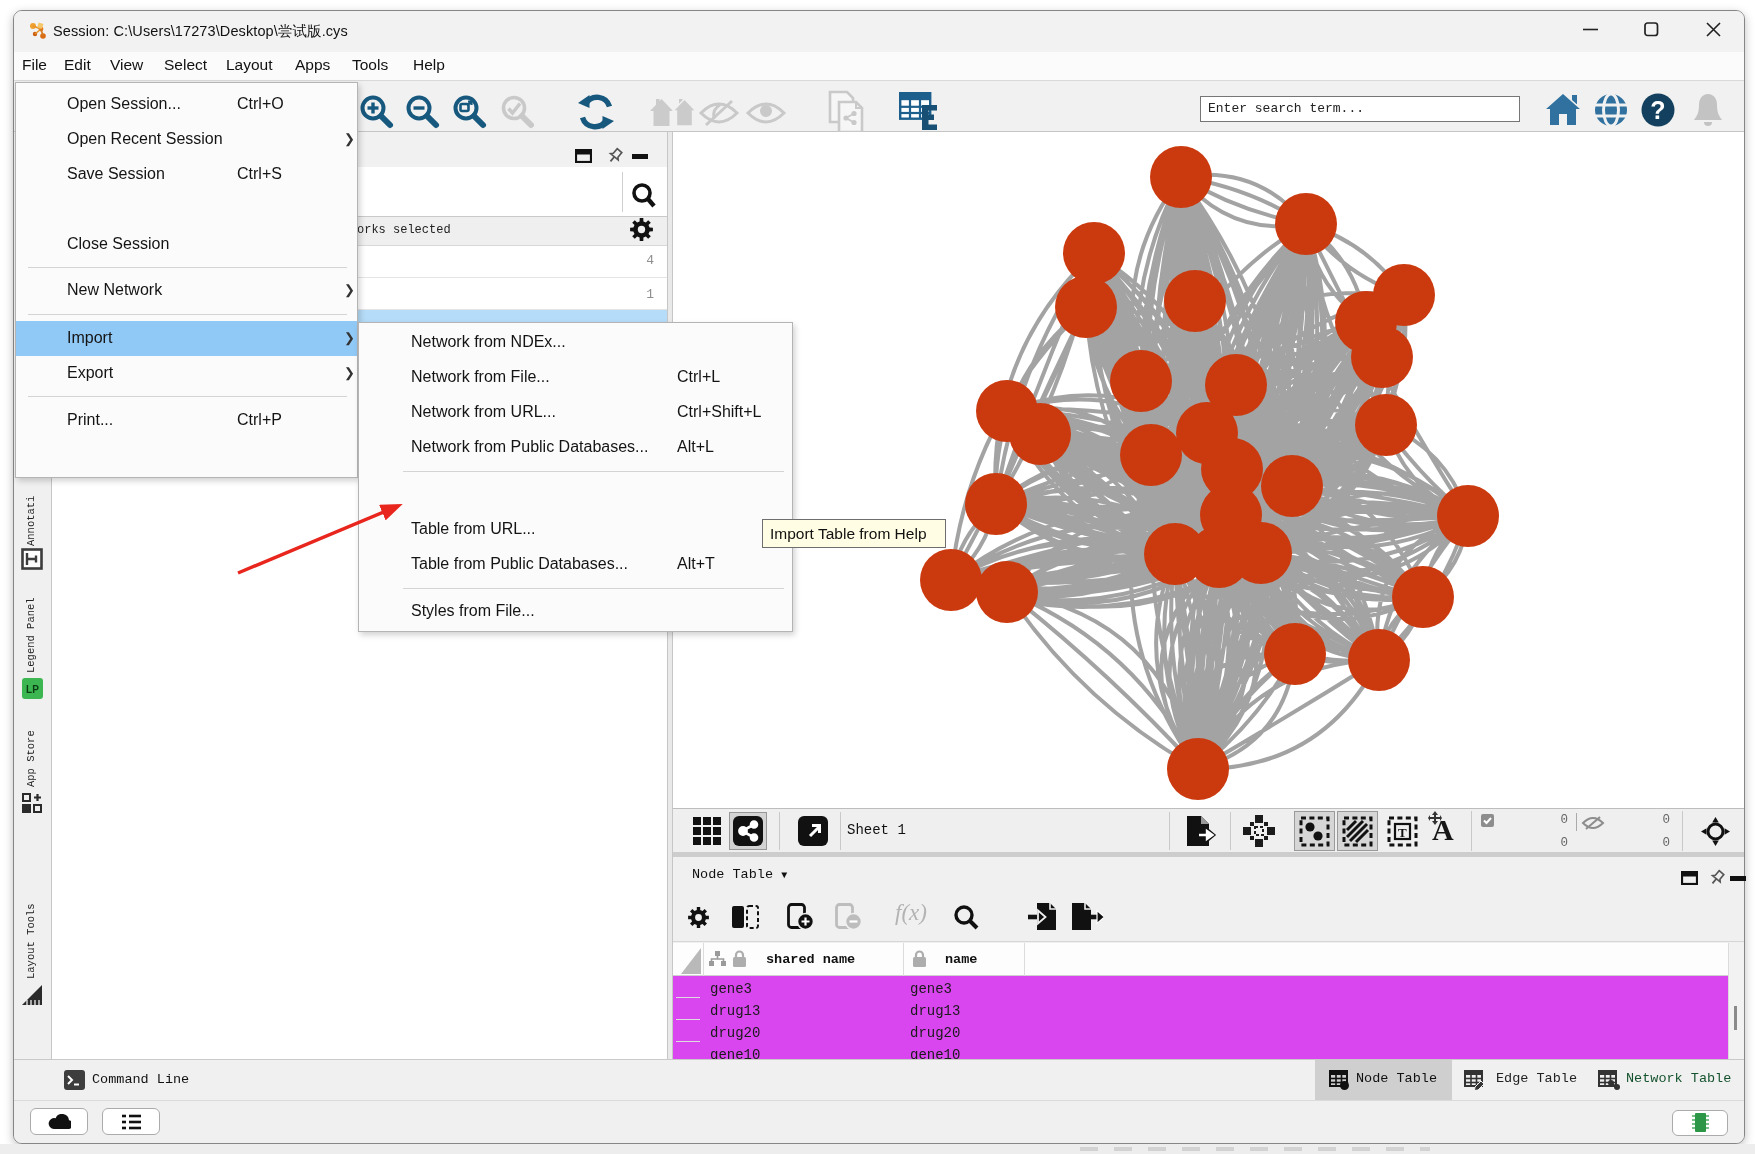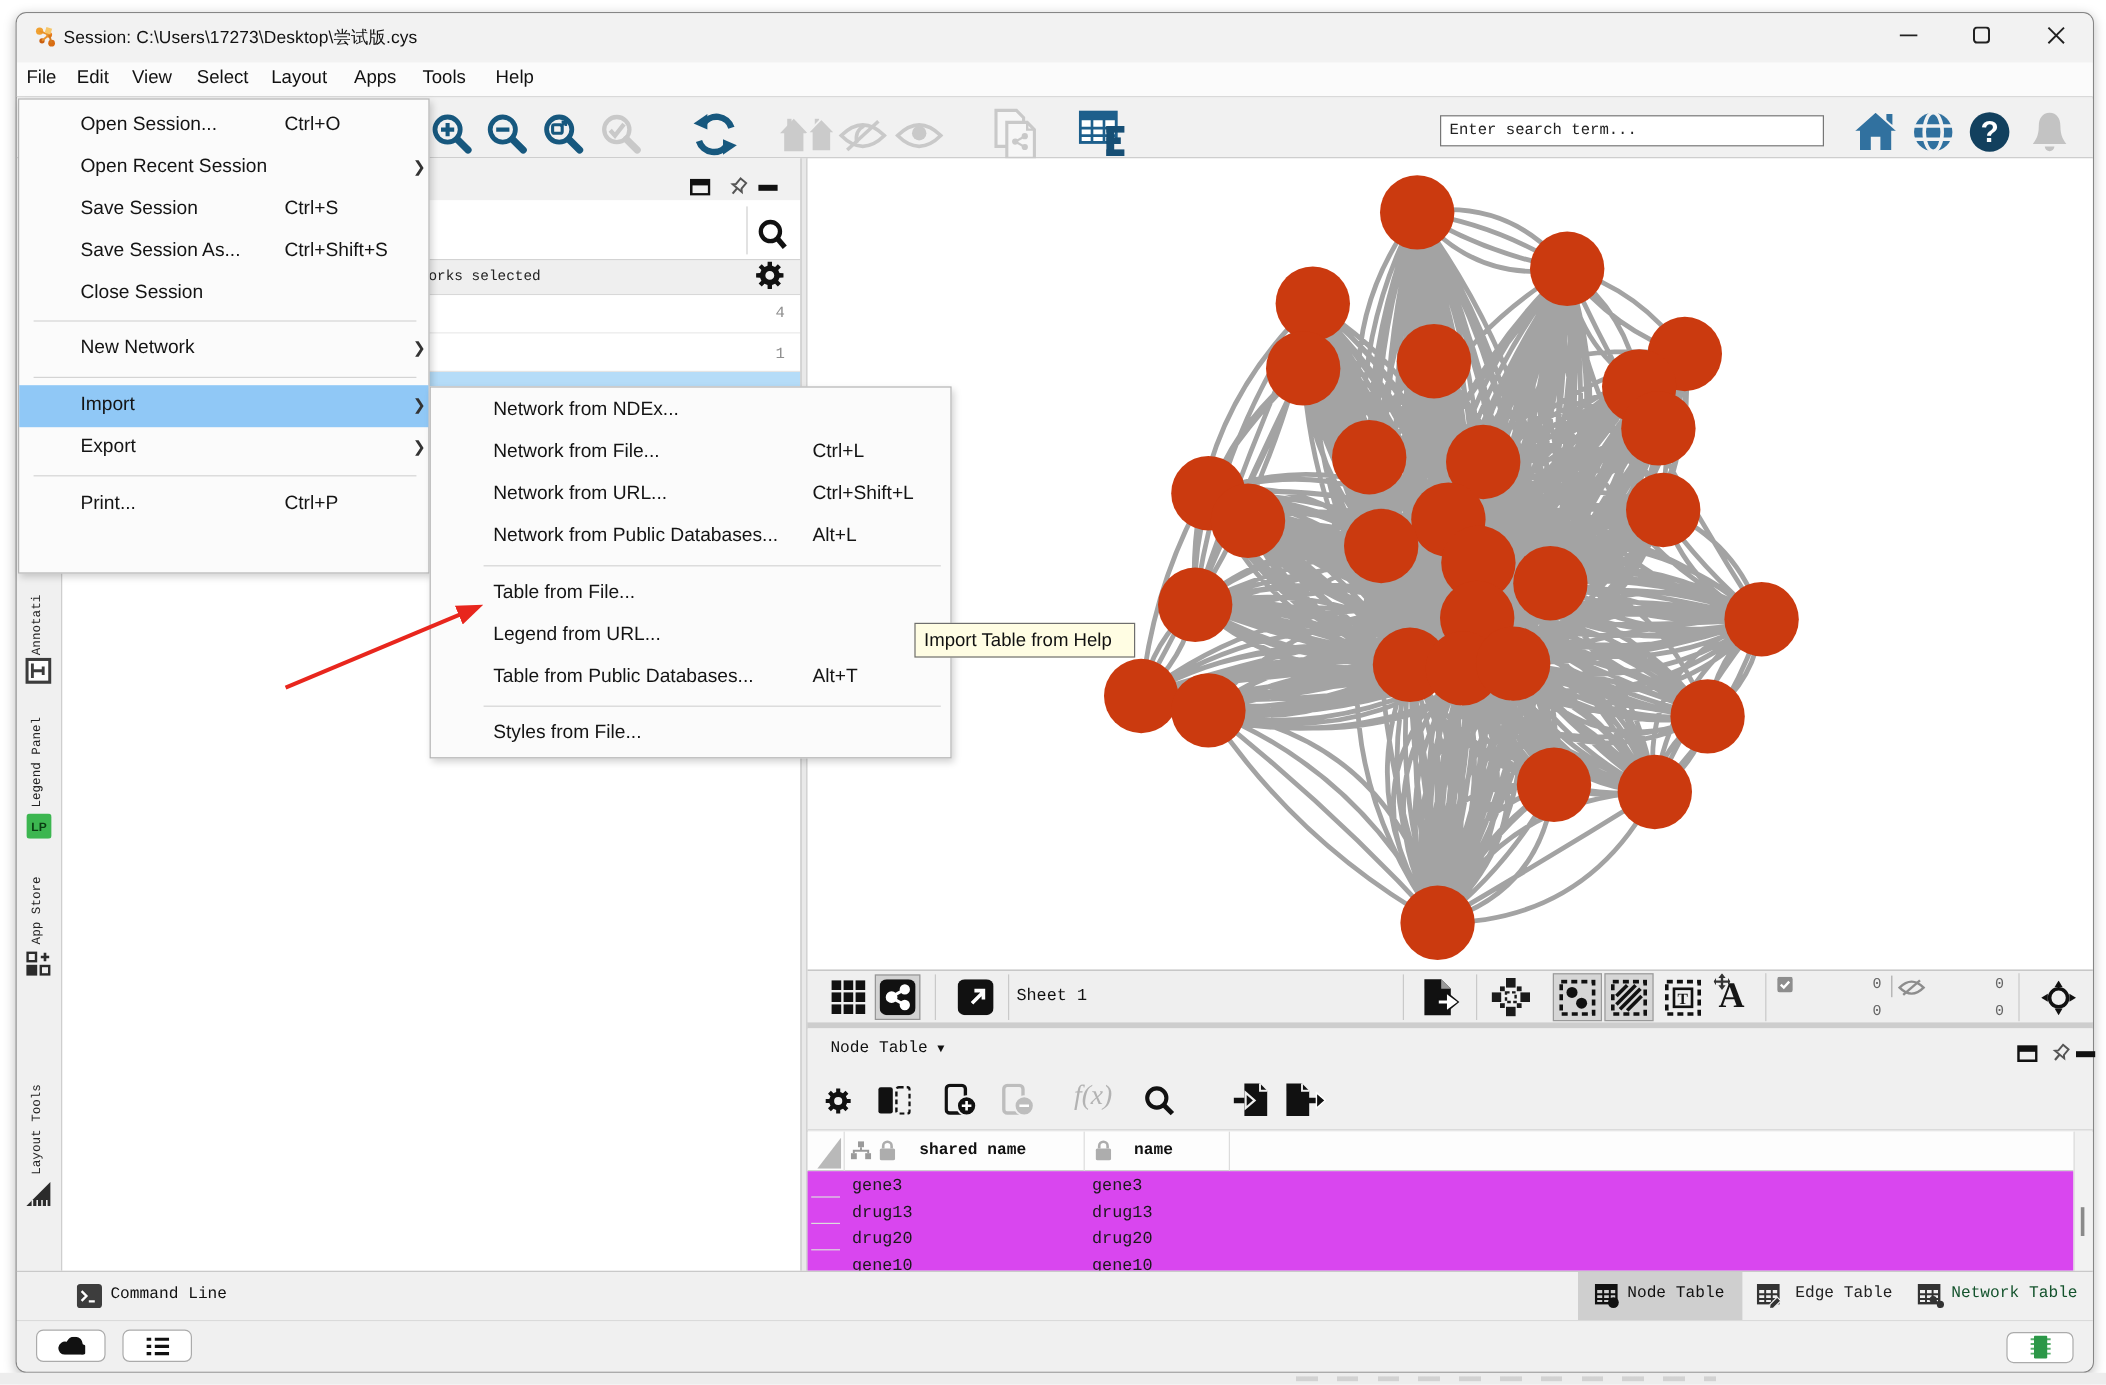--- a/index.html
+++ b/index.html
@@ -547,24 +547,20 @@
       <span class="sc" style="left:221px">Ctrl+O</span>
     </div>
 <div class="it" style="top:39px">
       <span class="txt" style="left:51px">Open Recent Session</span>
       <span class="arrowr" style="left:328px">❯</span>
     </div>
 <div class="it" style="top:74px">
       <span class="txt" style="left:51px">Save Session</span>
       <span class="sc" style="left:221px">Ctrl+S</span>
     </div>
-<div class="it" style="top:109px">
-      <span class="txt" style="left:51px">Save Session As...</span>
-      <span class="sc" style="left:221px">Ctrl+Shift+S</span>
-    </div>
 <div class="it" style="top:144px">
       <span class="txt" style="left:51px">Close Session</span>
     </div>
 <div class="sep" style="left:12px;top:184px;width:319px"></div>
 <div class="it" style="top:190px">
       <span class="txt" style="left:51px">New Network</span>
       <span class="arrowr" style="left:328px">❯</span>
     </div>
 <div class="sep" style="left:12px;top:231px;width:319px"></div>
 <div class="it hl" style="top:238px">
@@ -592,25 +588,22 @@
     </div>
 <div class="it" style="top:72px">
       <span class="txt" style="left:52px">Network from URL...</span>
       <span class="sc" style="left:318px">Ctrl+Shift+L</span>
     </div>
 <div class="it" style="top:107px">
       <span class="txt" style="left:52px">Network from Public Databases...</span>
       <span class="sc" style="left:318px">Alt+L</span>
     </div>
 <div class="sep" style="left:44px;top:148px;width:381px"></div>
-<div class="it" style="top:154px">
-      <span class="txt" style="left:52px">Table from File...</span>
-    </div>
 <div class="it" style="top:189px">
-      <span class="txt" style="left:52px">Legend from URL...</span>
+      <span class="txt" style="left:52px">Table from URL...</span>
     </div>
 <div class="it" style="top:224px">
       <span class="txt" style="left:52px">Table from Public Databases...</span>
       <span class="sc" style="left:318px">Alt+T</span>
     </div>
 <div class="sep" style="left:44px;top:265px;width:381px"></div>
 <div class="it" style="top:271px">
       <span class="txt" style="left:52px">Styles from File...</span>
     </div>
 </div>

